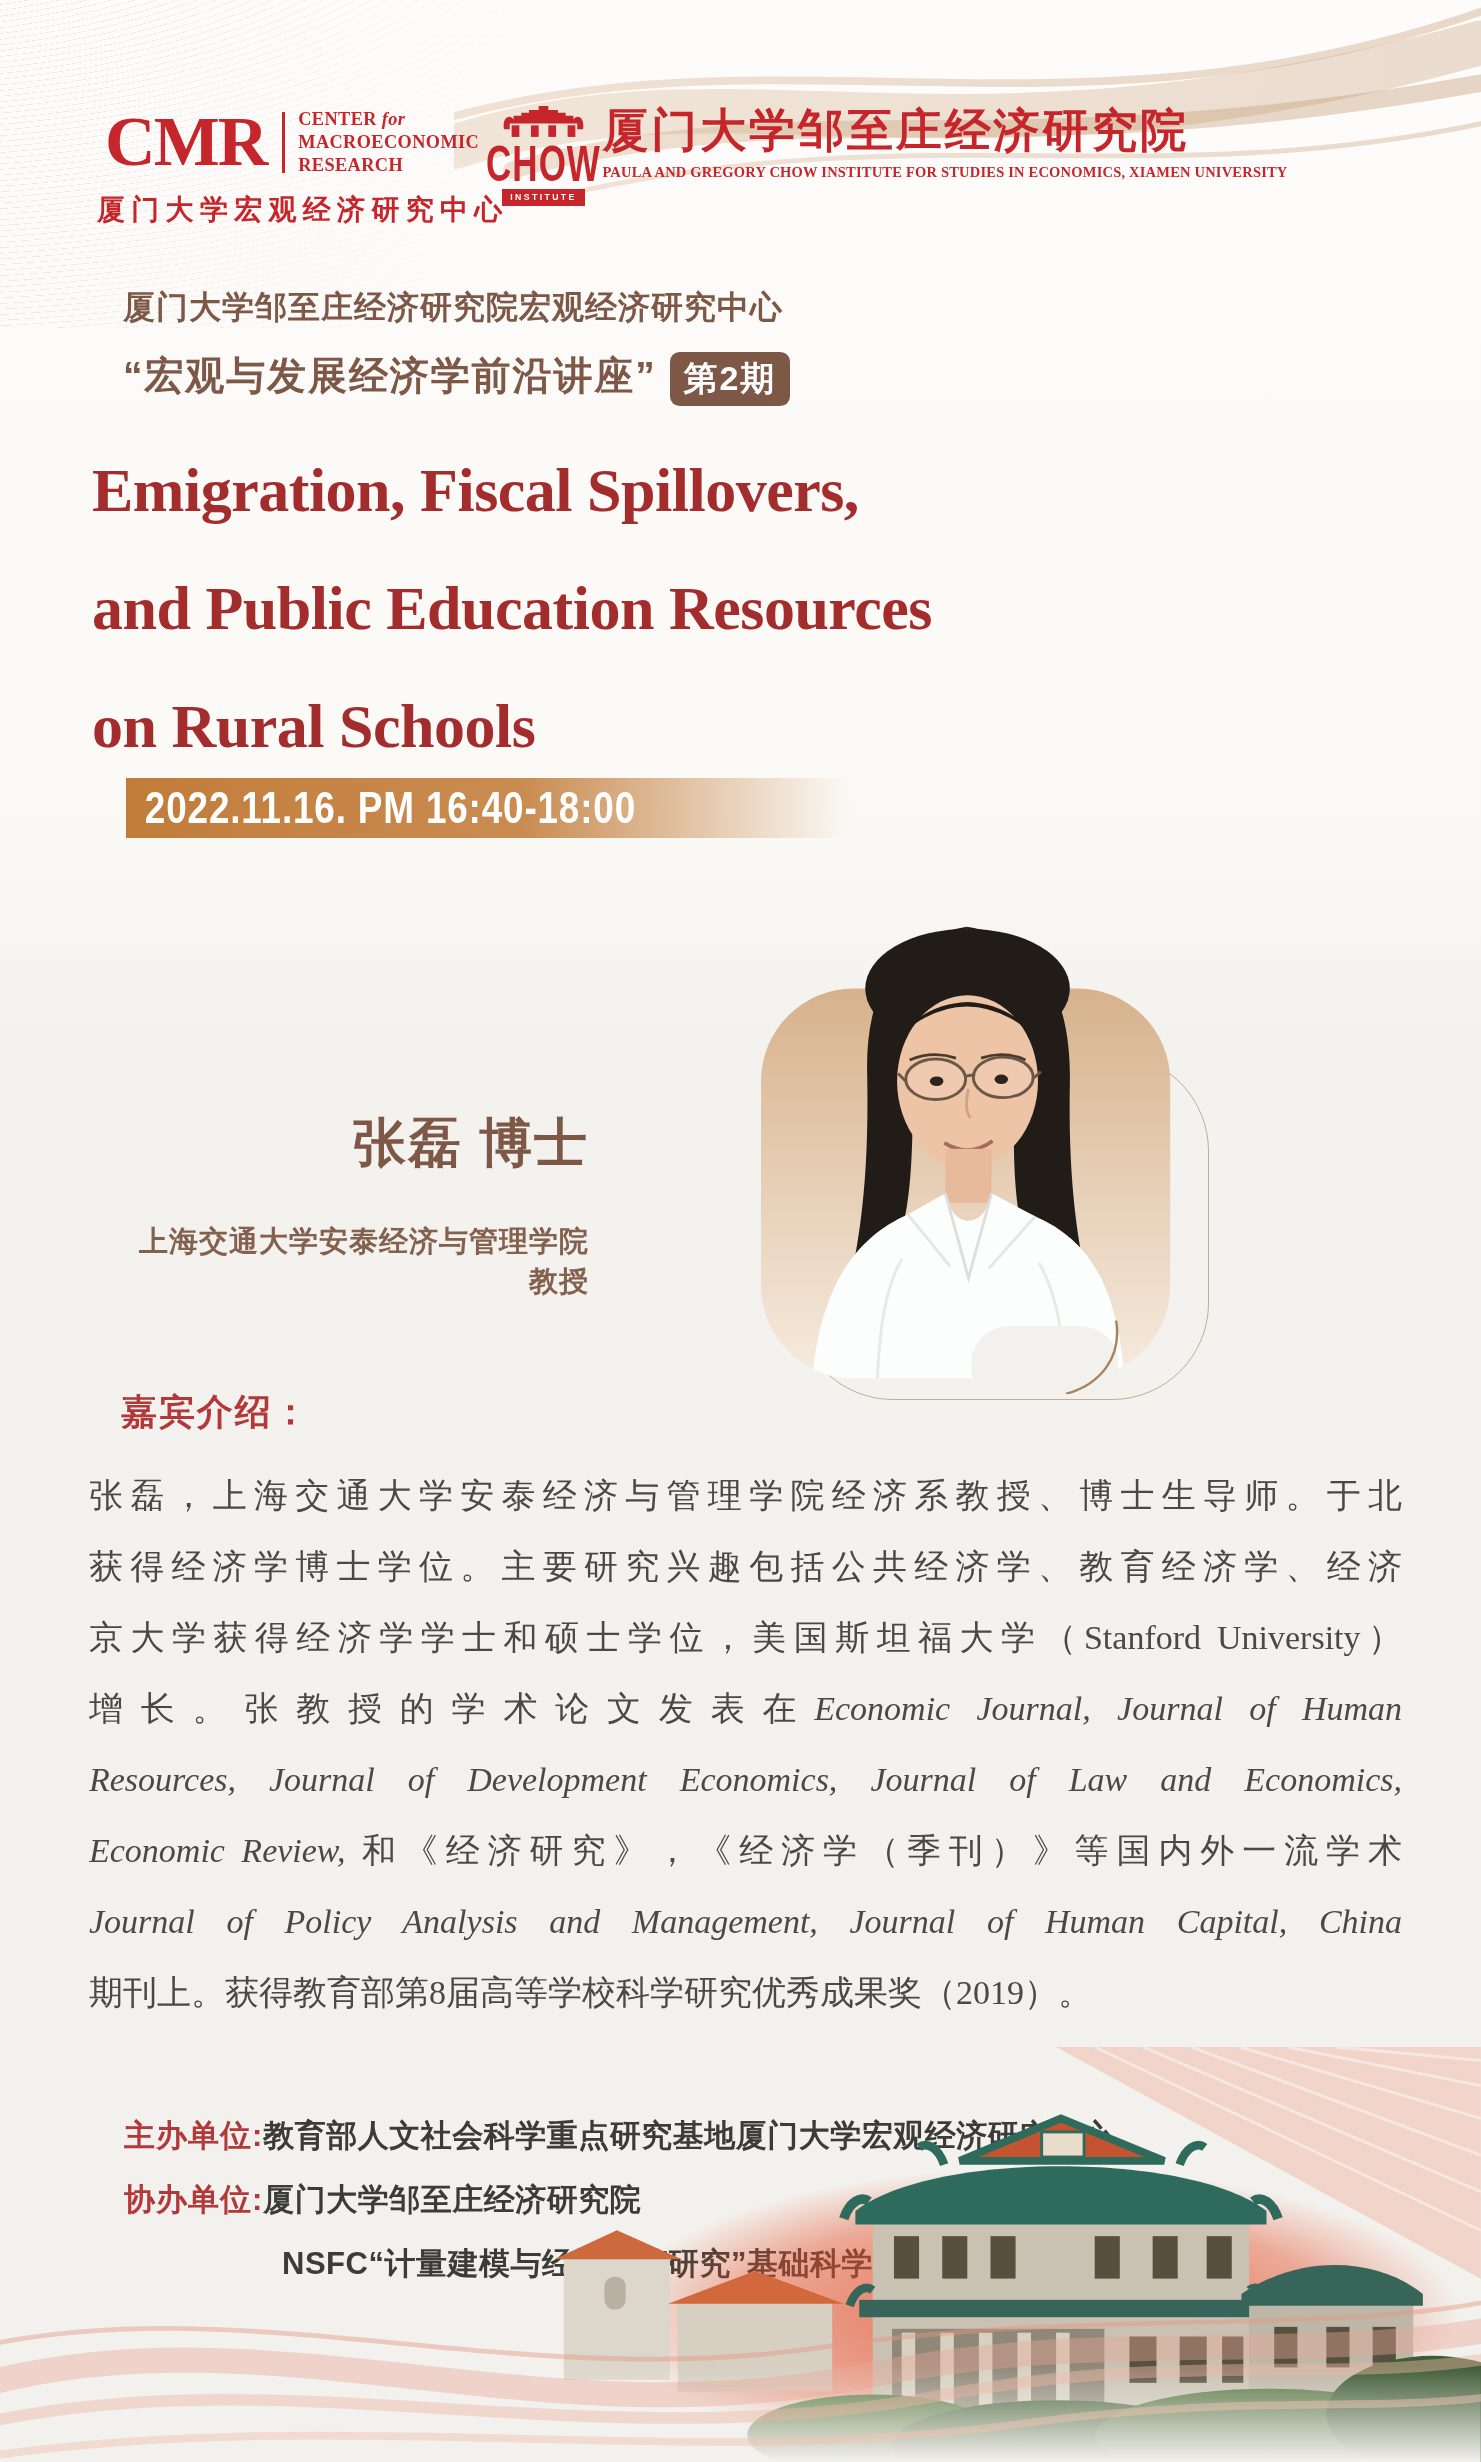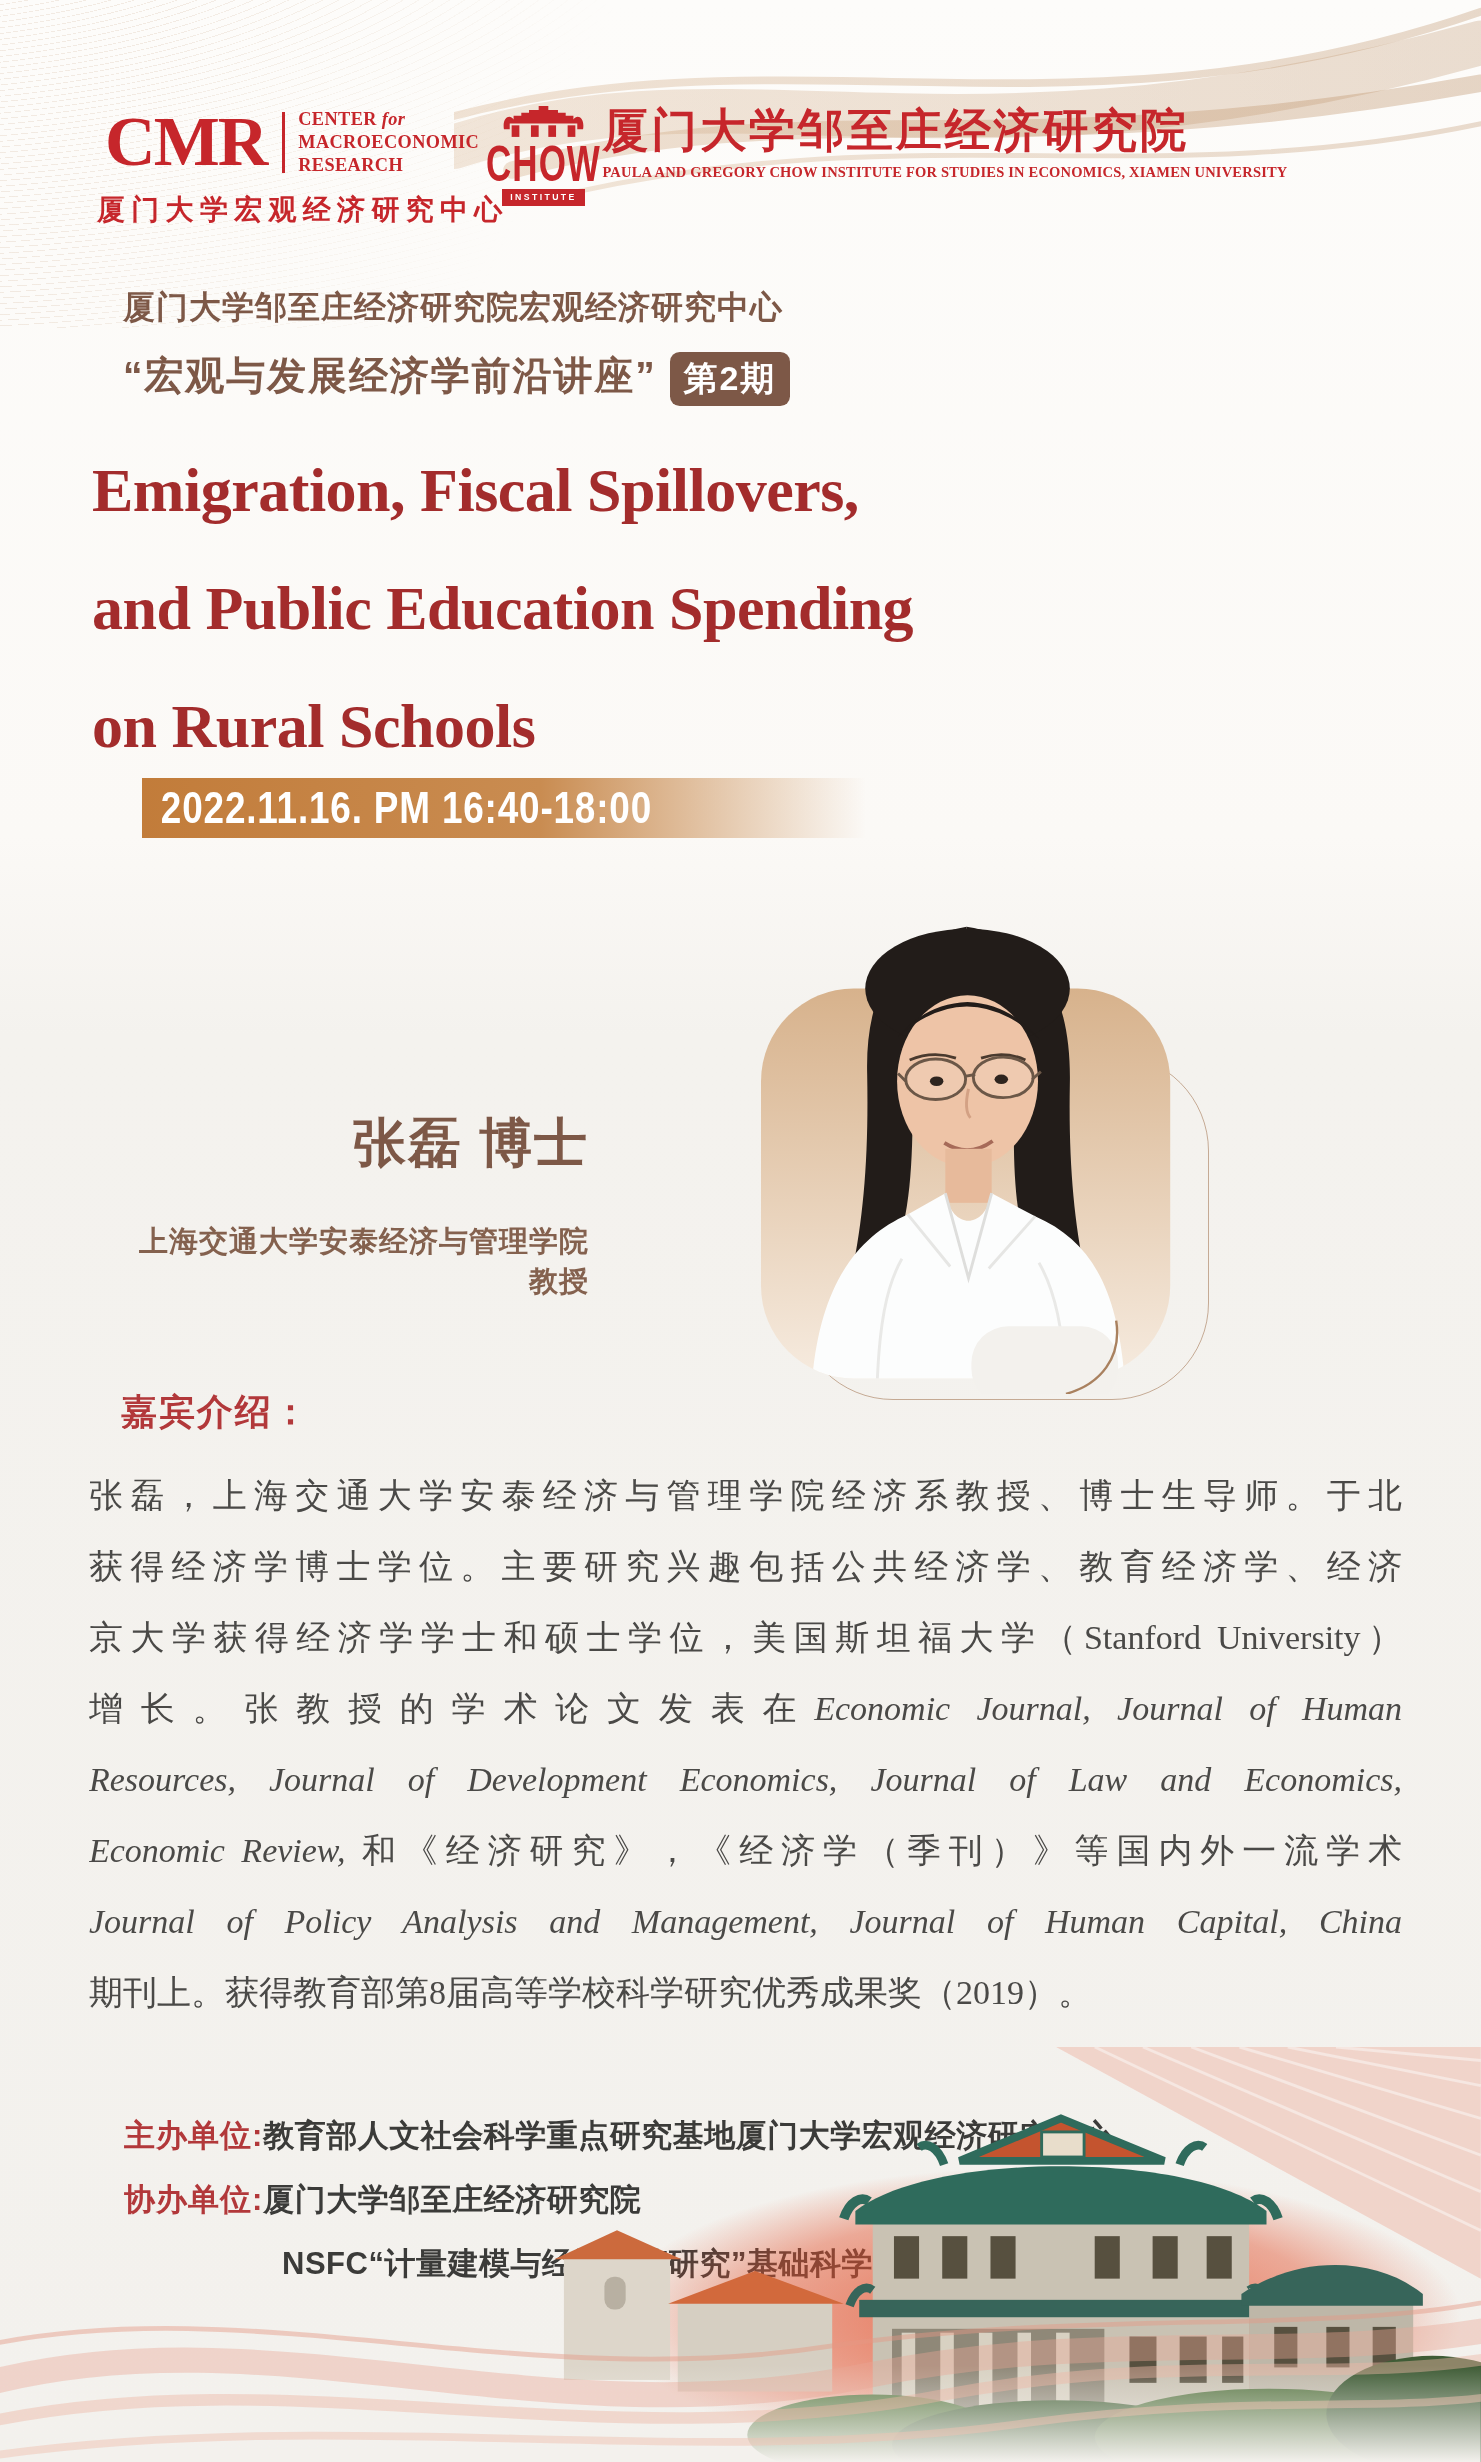--- a/index.html
+++ b/index.html
@@ -45,21 +45,21 @@
   .series-l2{margin-top:15.4px;font-size:39px;font-weight:700;letter-spacing:1.9px;display:flex;align-items:center;}
   .series-badge{display:inline-block;margin-left:13.5px;background:var(--brown);color:#fff;
     font-size:34px;font-weight:700;line-height:1;padding:8.7px 13.5px 10.6px;border-radius:9.7px;letter-spacing:1.9px;margin-top:7px;}
   
   .title{position:absolute;left:92px;top:431px;width:1159px;
     font-family:"Liberation Serif","DejaVu Serif",serif;font-weight:700;
     font-size:62px;line-height:118px;color:var(--title-red);letter-spacing:-0.5px;}
   
   .datebar{position:absolute;left:126px;top:778px;width:724px;height:60px;
     background:linear-gradient(90deg,var(--bar-orange) 0%,#c98c51 55%,rgba(236,216,190,0) 100%);
-    display:flex;align-items:center;margin-left:16px;}
+    display:flex;align-items:center;}
   .datebar span{display:inline-block;color:#fff;font-weight:800;font-size:45px;
     letter-spacing:1px;padding-left:23px;transform:scaleX(.82);transform-origin:left center;white-space:nowrap;}
   
   .speaker-block{position:absolute;left:135px;top:1108px;width:454px;text-align:right;color:var(--brown);}
   .speaker-name{font-size:53px;font-weight:800;letter-spacing:1.9px;}
   .speaker-affil{margin-top:42px;font-size:29px;font-weight:600;letter-spacing:1px;color:#84614e;}
   .photo-wrap{position:absolute;left:761px;top:919px;width:415px;height:475px;}
   .photo-outline{position:absolute;left:35px;top:135px;width:413px;height:346px;border-radius:97px;
     border:1.9px solid rgba(158,112,74,.55);}
   .photo-svg{position:absolute;left:0;top:0;}
@@ -137,21 +137,21 @@
   <div class="series">
     <div class="series-l1">厦门大学邹至庄经济研究院宏观经济研究中心</div>
     <div class="series-l2">
       <span>“宏观与发展经济学前沿讲座”</span>
       <span class="series-badge">第2期</span>
     </div>
   </div>
 
   <div class="title">
     <div>Emigration, Fiscal Spillovers,</div>
-    <div>and Public Education Spending</div>
+    <div>and Public Education Resources</div>
     <div>on Rural Schools</div>
   </div>
 
   <div class="datebar">
     <span>2022.11.16. PM 16:40-18:00</span>
   </div>
 
   <div class="speaker-block">
     <div class="speaker-name">张磊 博士</div>
     <div class="speaker-affil">上海交通大学安泰经济与管理学院 教授</div>

